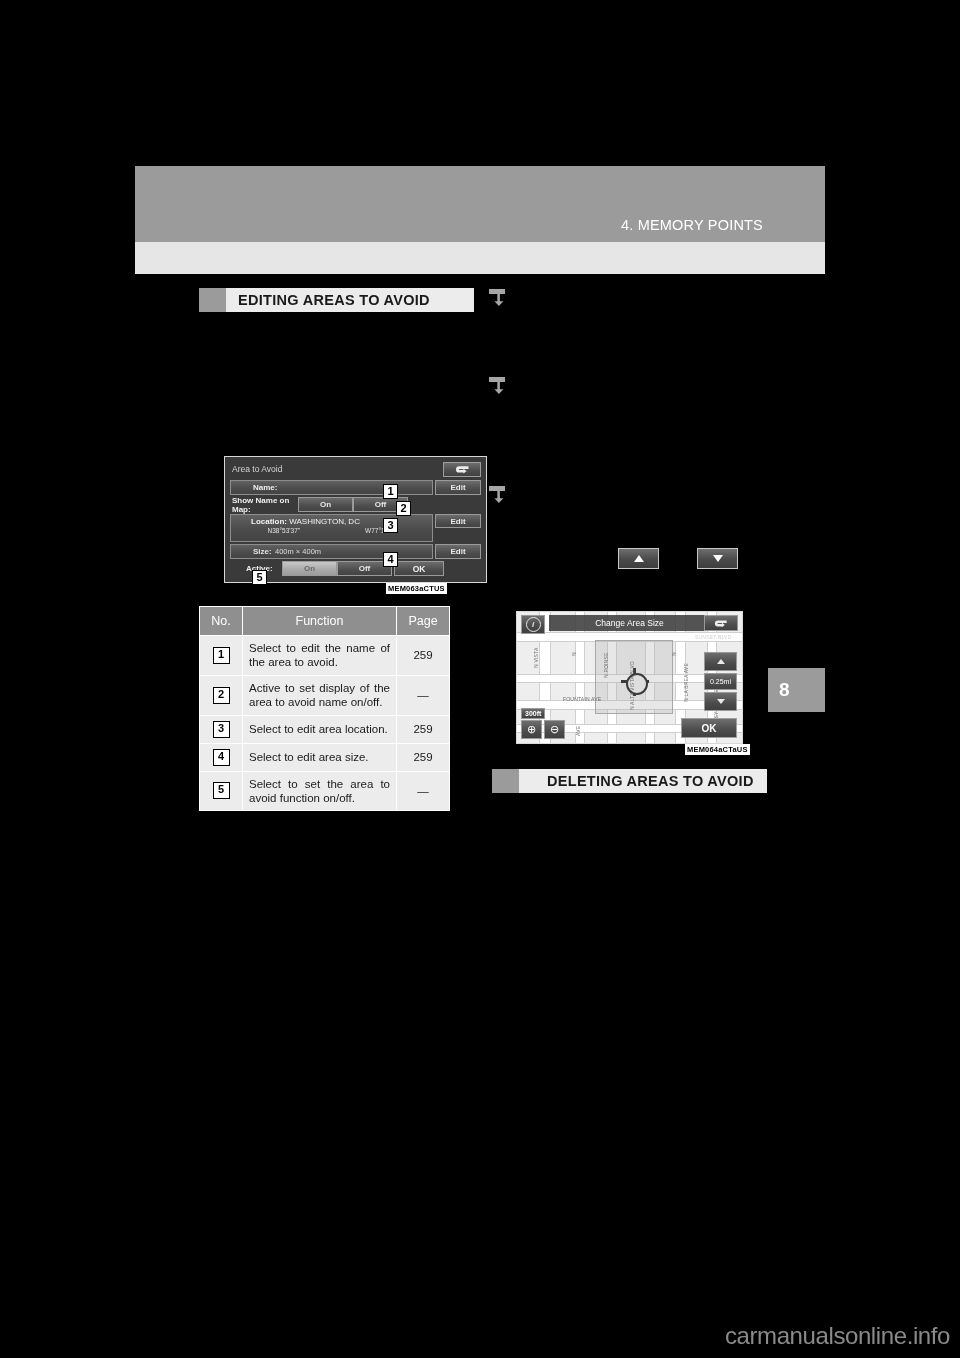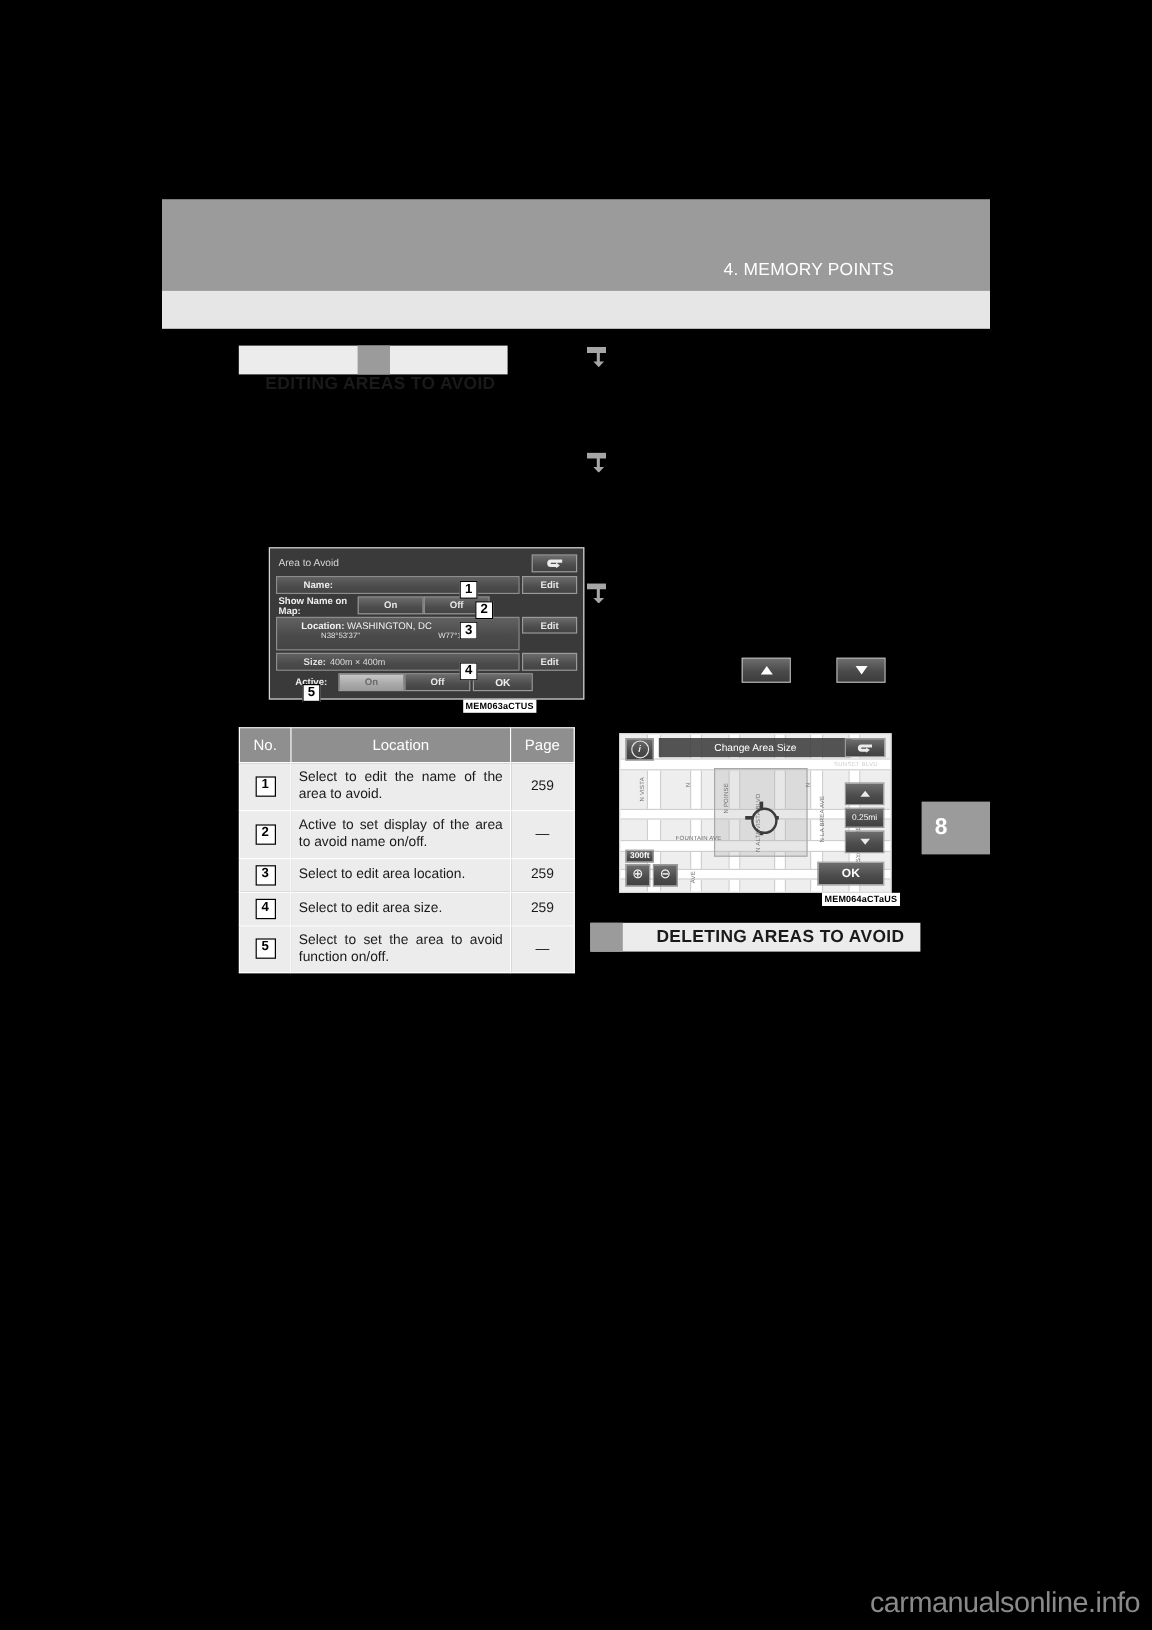--- a/index.html
+++ b/index.html
@@ -21,21 +21,21 @@
   .header-band {
     position: absolute;
     left: 135px;
     top: 166px;
     width: 690px;
     height: 76px;
     background: #9b9b9b;
   }
   .header-title {
     position: absolute;
-    right: 80px;
+    right: 62px;
     bottom: 9px;
     font-size: 14.5px;
     letter-spacing: .2px;
     color: #ffffff;
     white-space: nowrap;
   }
   .header-subband {
     position: absolute;
     left: 135px;
     top: 242px;
@@ -76,21 +76,21 @@
     flex: 0 0 auto;
   }
   .section-head .label {
     color: #1a1a1a;
     font-size: 14.5px;
     font-weight: bold;
     letter-spacing: .3px;
     padding-left: 12px;
     white-space: nowrap;
   }
-  #sec-editing { left: 199px; top: 288px; width: 224px; flex-direction: column; }
+  #sec-editing { left: 199px; top: 288px; width: 275px; }
   #sec-deleting { left: 492px; top: 769px; width: 275px; gap: 16px; }
 
   
   .step-marker {
     position: absolute;
     width: 16px;
     height: 17px;
     color: #a6a6a6;
     font-size: 15px;
     font-weight: bold;
@@ -410,21 +410,21 @@
     display: flex; align-items: center; justify-content: center;
     color: #ffffff; font-size: 11px; line-height: 1;
   }
   .map-zoom-btns .zb + .zb { margin-left: 2px; }
 
   
   #func-table {
     position: absolute;
     left: 199px;
     top: 606px;
-    width: 280px;
+    width: 251px;
     border-collapse: collapse;
     font-size: 11.5px;
     color: #1a1a1a;
     background: #404040;
   }
   #func-table th {
     background: #8f8f8f;
     color: #ffffff;
     font-weight: normal;
     font-size: 12.5px;
@@ -624,21 +624,21 @@
 
   <div class="map-ok-btn">OK</div>
 </div>
 
 <div class="fig-caption" style="left:685px; top:744px;">MEM064aCTaUS</div>
 
 <table id="func-table">
   <thead>
     <tr>
       <th style="width:38px">No.</th>
-      <th>Location</th>
+      <th>Function</th>
       <th style="width:40px">Page</th>
     </tr>
   </thead>
   <tbody>
     <tr>
       <td class="c-no"><span class="numbox">1</span></td>
       <td class="c-fn">Select to edit the name of the area to avoid.</td>
       <td class="c-pg">259</td>
     </tr>
     <tr>

